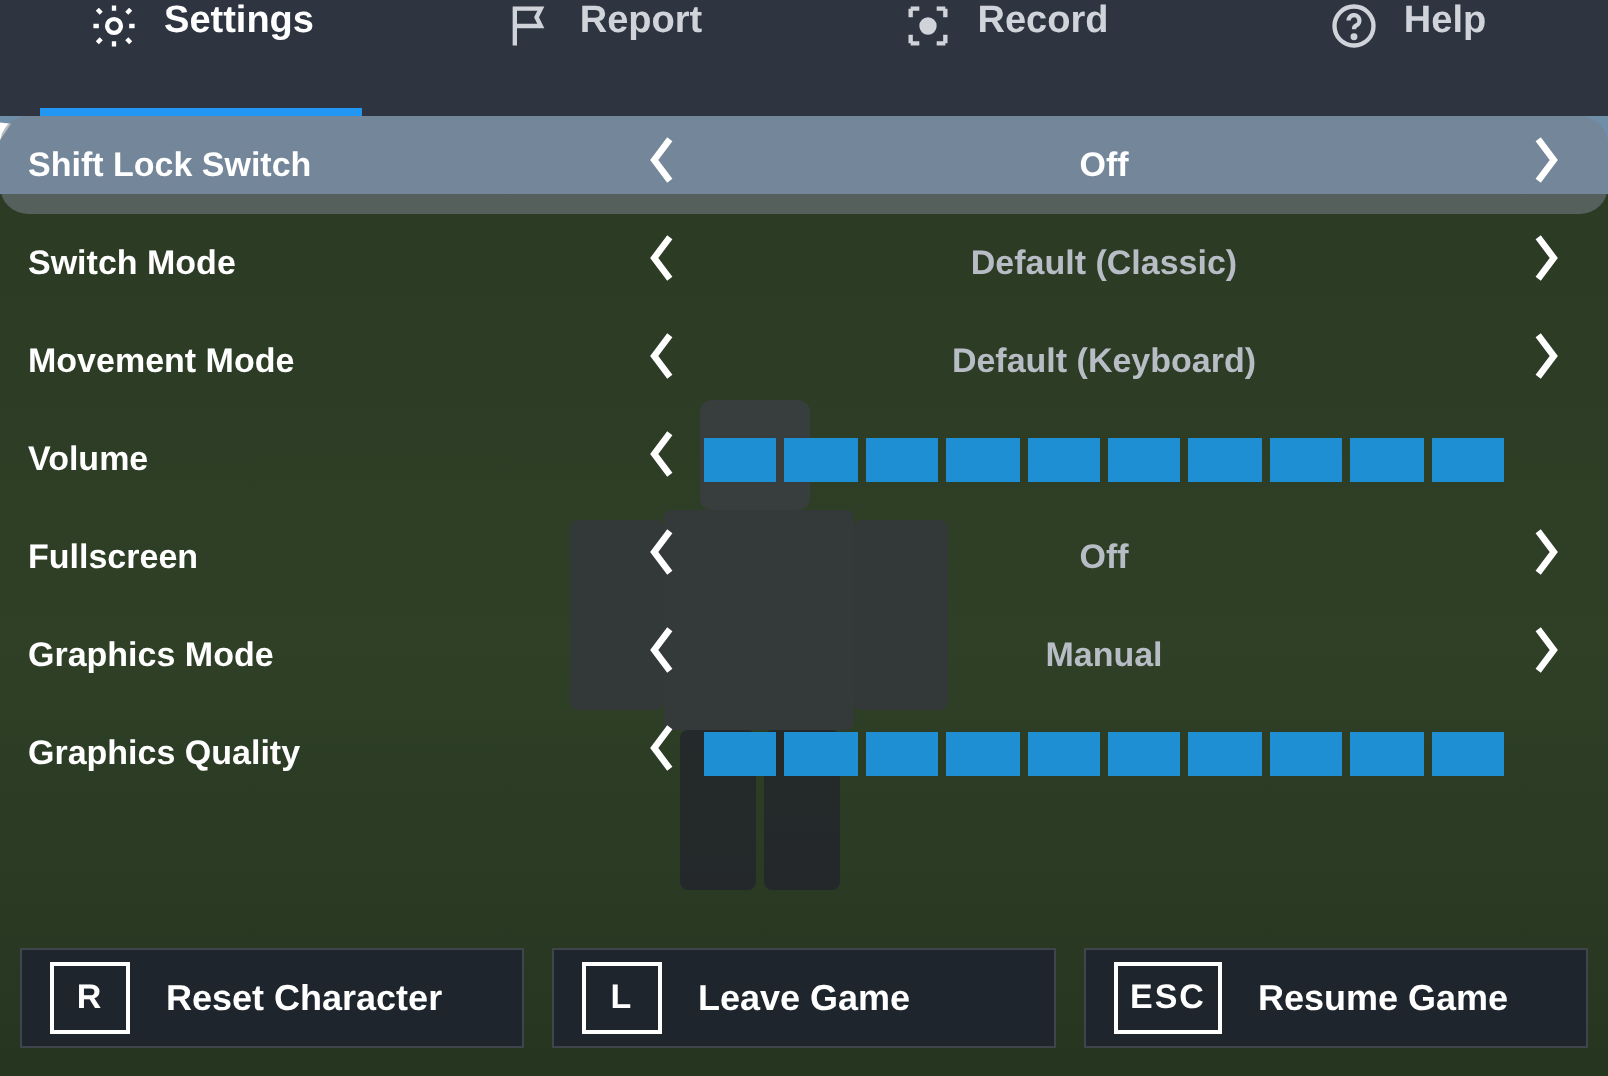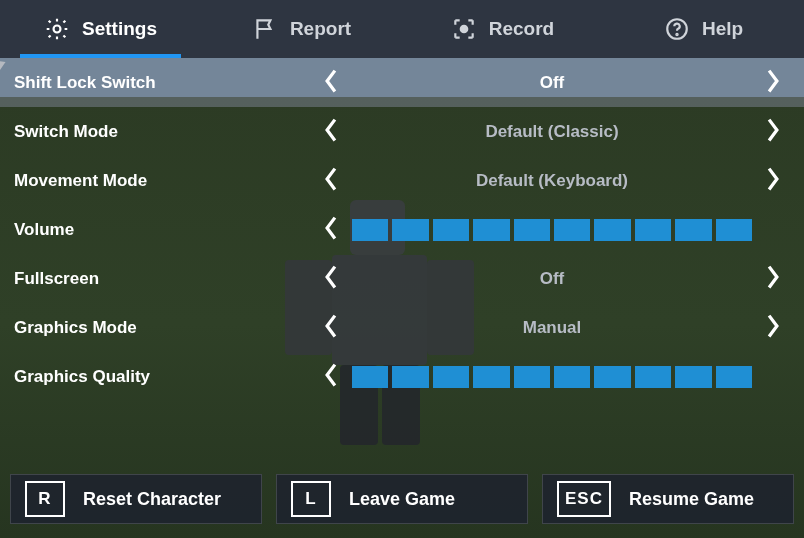--- a/index.html
+++ b/index.html
@@ -22,21 +22,21 @@
 .avatar .leg-r { position:absolute; left:92px; top:165px; width:38px; height:80px; background:#23262c; border-radius:4px; }
 
 .overlay { position:absolute; inset:0; display:flex; flex-direction:column; }
 
 
 .tabs {
   display:flex; height:58px; background:rgba(40,46,56,0.92);
   align-items:stretch; color:#d0d4da;
 }
 .tab {
-  flex:1; display:flex; align-items:center; justify-content:center; gap:12px;
+  flex:1; display:flex; align-items:flex-start; justify-content:center; gap:12px;
   font-size:19px; font-weight:600; cursor:pointer; position:relative;
 }
 .tab.active { color:#fff; }
 .tab.active::after {
   content:""; position:absolute; left:20px; right:20px; bottom:0; height:4px;
   background:#2196f3;
 }
 .tab .ico { width:26px; height:26px; display:inline-flex; align-items:center; justify-content:center; }
 .tab .ico svg { stroke:#d0d4da; }
 .tab.active .ico svg { stroke:#fff; }
@@ -46,21 +46,21 @@
   border-left:10px solid #fff; border-top:6px solid transparent; border-bottom:6px solid transparent;
   transform:rotate(-25deg);
 }
 
 
 .rows { flex:1; display:flex; flex-direction:column; }
 .row {
   display:flex; align-items:center; height:49px; padding:0 14px 0 14px;
   color:#fff;
 }
-.row.highlight { background:rgba(120,128,140,0.55); }
+.row.highlight { background:rgba(120,128,140,0.55);border-radius:14px; }
 .row .label { width:300px; font-size:17px; font-weight:700; color:#fff; }
 .row .chev { width:34px; text-align:center; cursor:pointer; }
 .row .chev svg { stroke:#fff; stroke-width:2.5; }
 .row .value { flex:1; text-align:center; font-size:17px; font-weight:600; color:#b7bcc5; }
 .row.highlight .value { color:#fff; }
 .row .bars { flex:1; display:flex; gap:4px; padding:0 4px; }
 .bar { flex:1; height:22px; background:#4a505a; }
 .bar.on { background:#1f8fd4; }
 .row .spacer-r { width:34px; }
 

